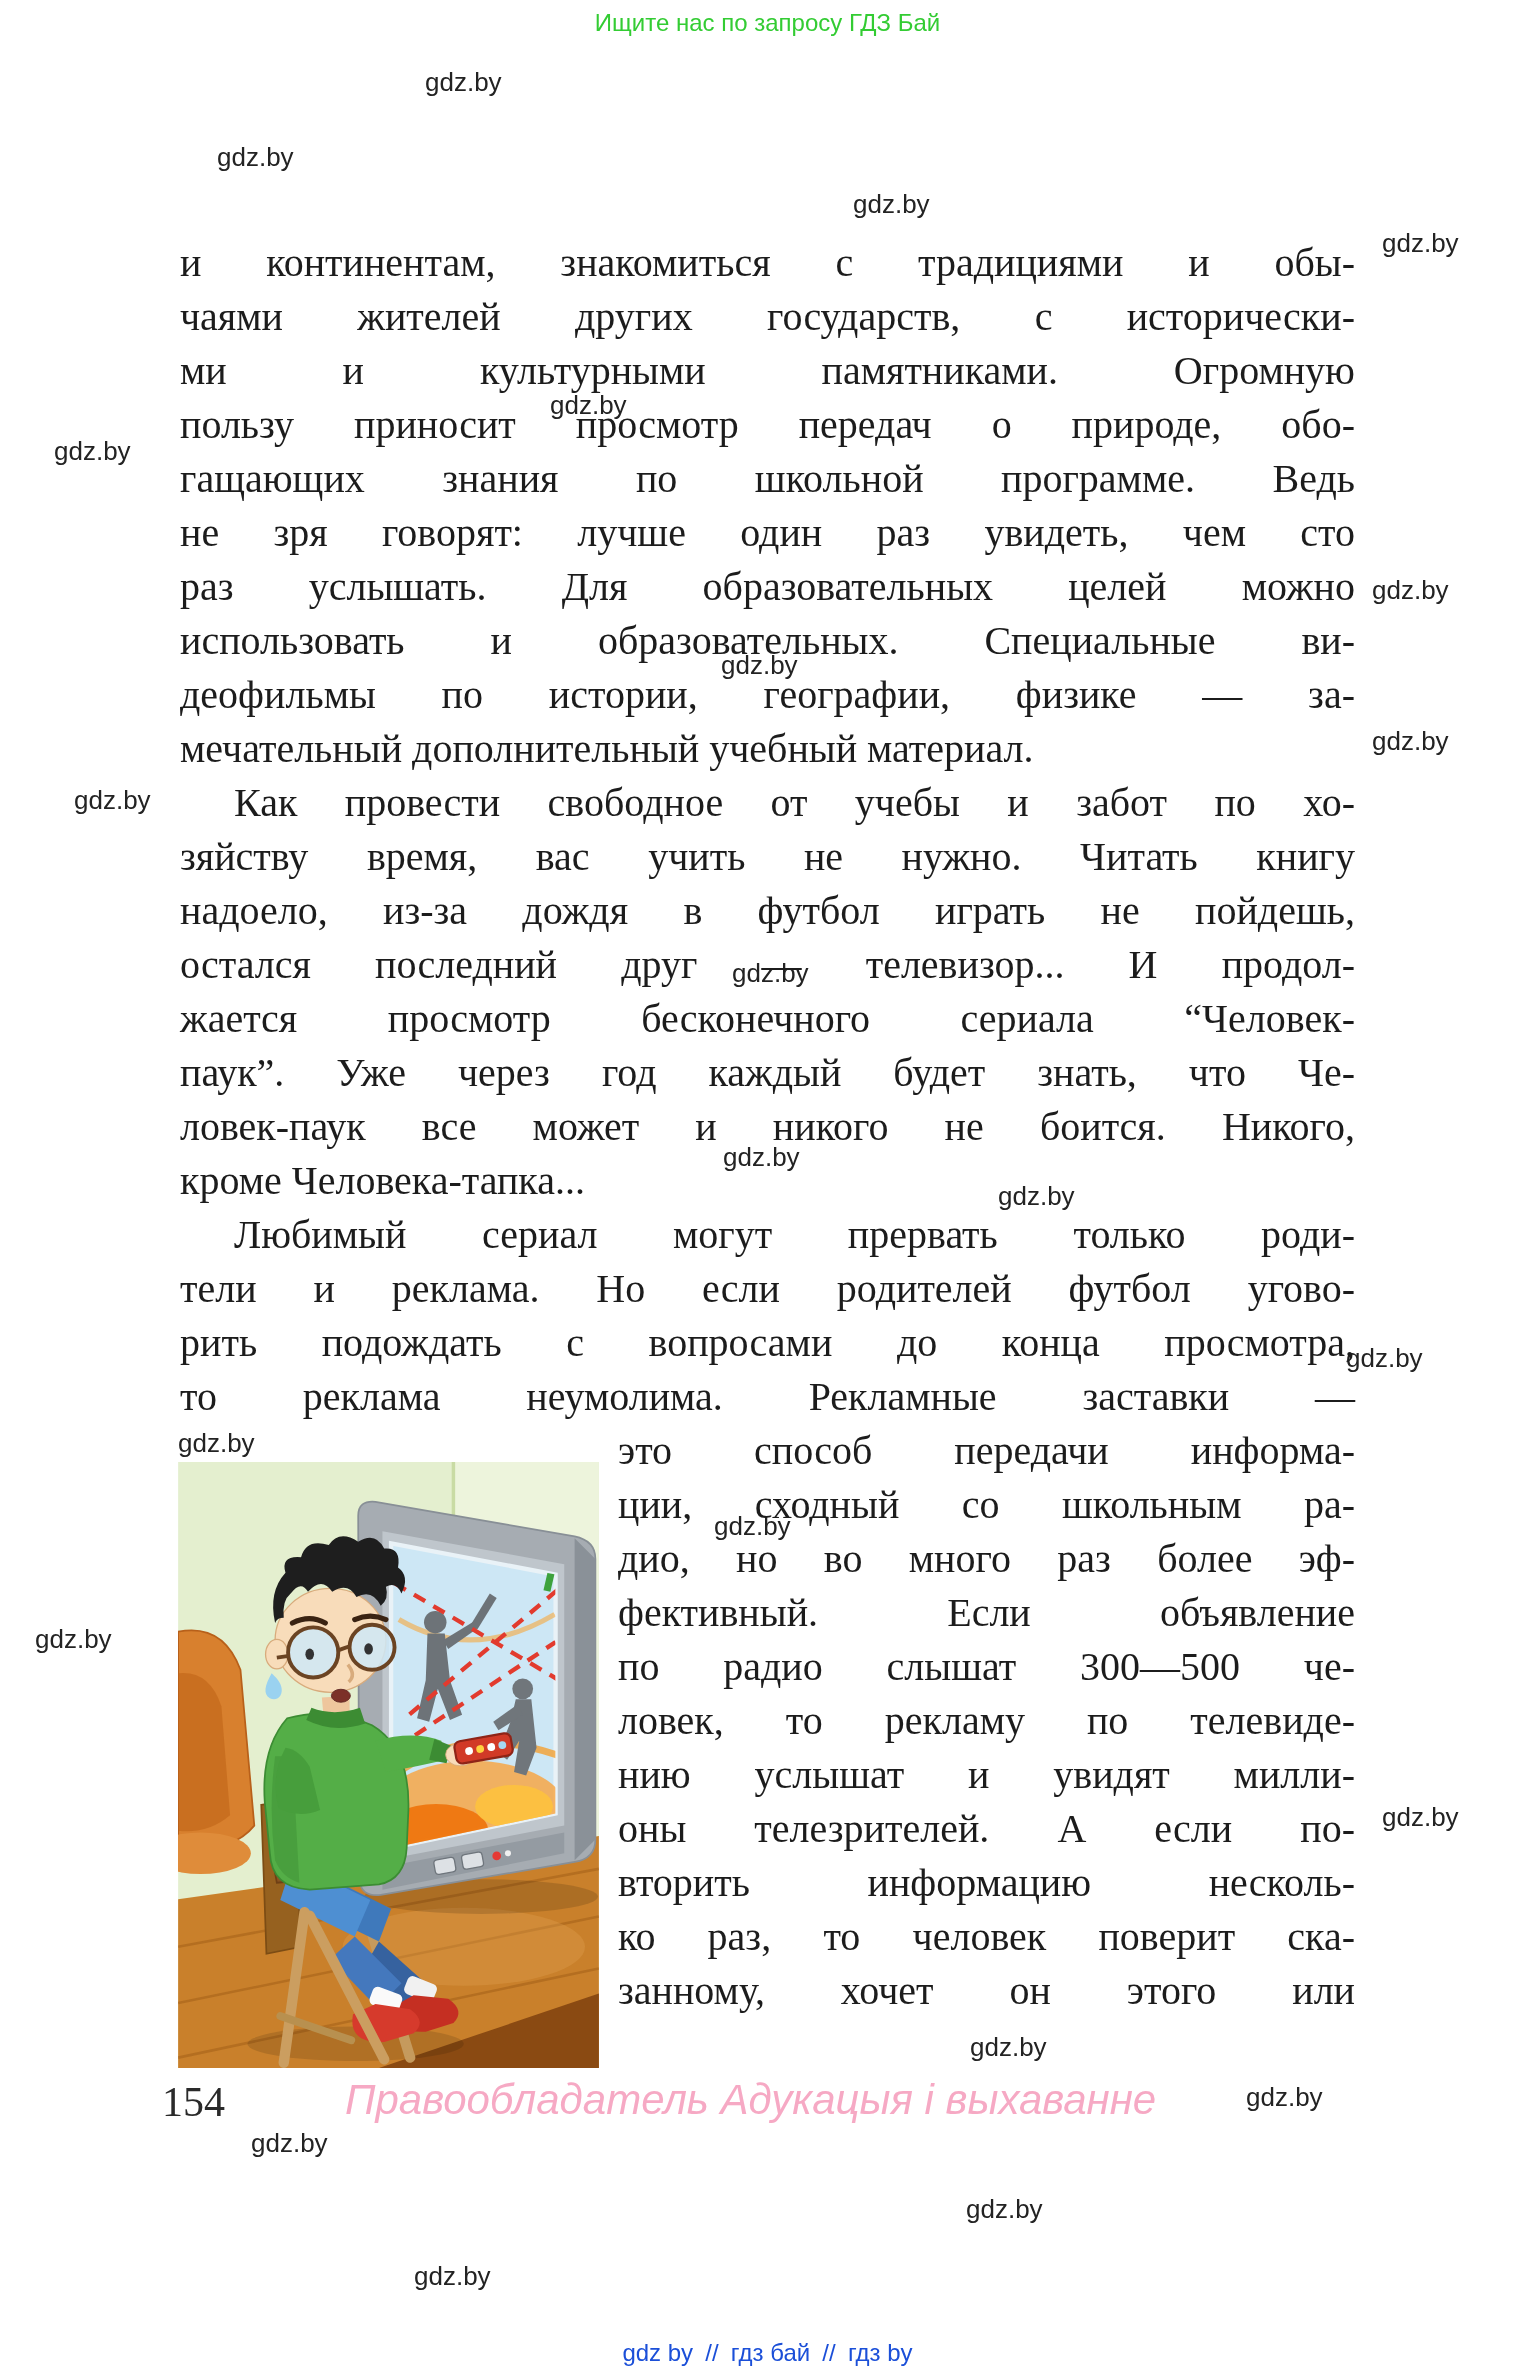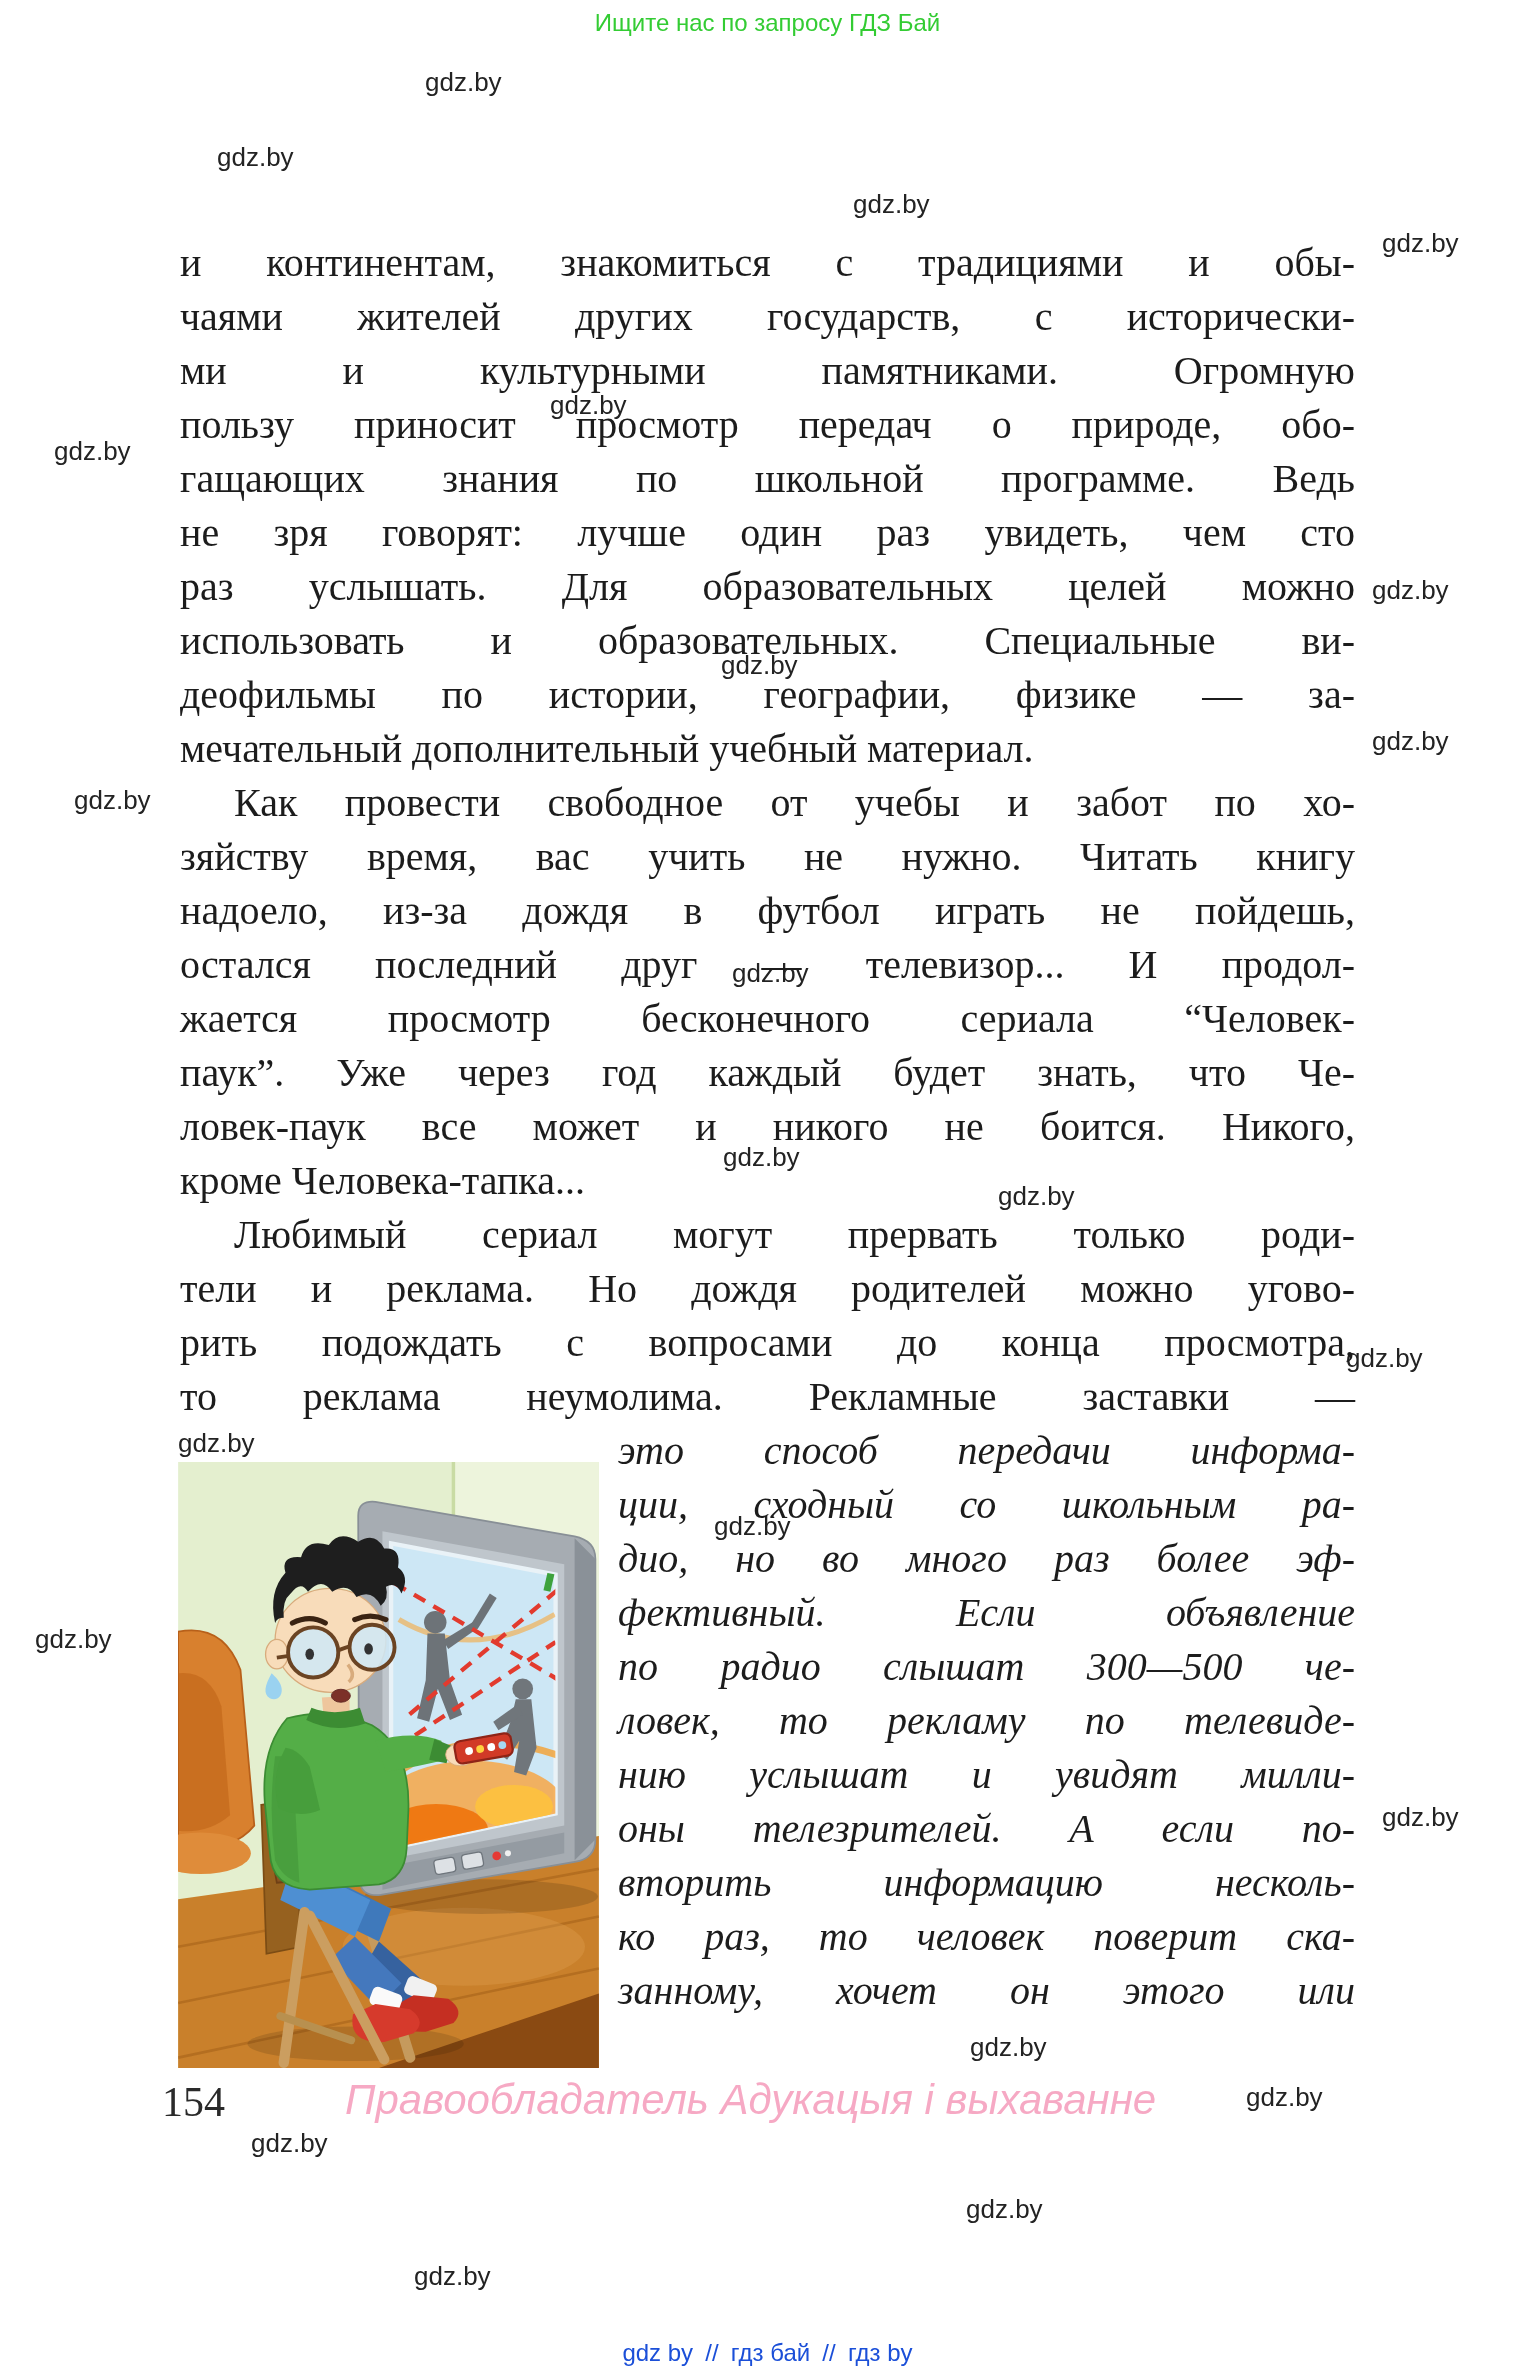--- a/index.html
+++ b/index.html
@@ -18,21 +18,21 @@
   .text-block{
     position:absolute;left:180px;top:236px;width:1175px;
     font-size:40px;color:#1c1c1c;
   }
   .line{
     height:54px;line-height:54px;
     text-align:justify;text-align-last:justify;
   }
   .line.end{text-align-last:left;}
   .line.indent{text-indent:54px;}
-  .line.col{margin-left:438px;font-style:italic;}
+  .line.col{margin-left:438px;}
   .figure{position:absolute;left:178px;top:1462px;width:421px;height:606px;}
   .figure svg{display:block;width:100%;height:100%;}
   .pagenum{
     position:absolute;left:162px;top:2078px;
     font-family:"Liberation Serif",serif;font-size:42px;color:#2a2a2a;
   }
   .copyright{
     position:absolute;left:345px;top:2076px;
     font-family:"Liberation Sans",sans-serif;font-size:42px;color:#f6a9c4;font-style:italic;
   }
@@ -91,21 +91,21 @@
       <div class="line end">мечательный дополнительный учебный материал.</div>
       <div class="line indent">Как провести свободное от учебы и забот по хо-</div>
       <div class="line">зяйству время, вас учить не нужно. Читать книгу</div>
       <div class="line">надоело, из-за дождя в футбол играть не пойдешь,</div>
       <div class="line">остался последний друг — телевизор... И продол-</div>
       <div class="line">жается просмотр бесконечного сериала “Человек-</div>
       <div class="line">паук”. Уже через год каждый будет знать, что Че-</div>
       <div class="line">ловек-паук все может и никого не боится. Никого,</div>
       <div class="line end">кроме Человека-тапка...</div>
       <div class="line indent">Любимый сериал могут прервать только роди-</div>
-      <div class="line">тели и реклама. Но дождя родителей можно угово-</div>
+      <div class="line">тели и реклама. Но если родителей футбол угово-</div>
       <div class="line">рить подождать с вопросами до конца просмотра,</div>
       <div class="line">то реклама неумолима. Рекламные заставки —</div>
       <div class="line col">это способ передачи информа-</div>
       <div class="line col">ции, сходный со школьным ра-</div>
       <div class="line col">дио, но во много раз более эф-</div>
       <div class="line col">фективный. Если объявление</div>
       <div class="line col">по радио слышат 300—500 че-</div>
       <div class="line col">ловек, то рекламу по телевиде-</div>
       <div class="line col">нию услышат и увидят милли-</div>
       <div class="line col">оны телезрителей. А если по-</div>

